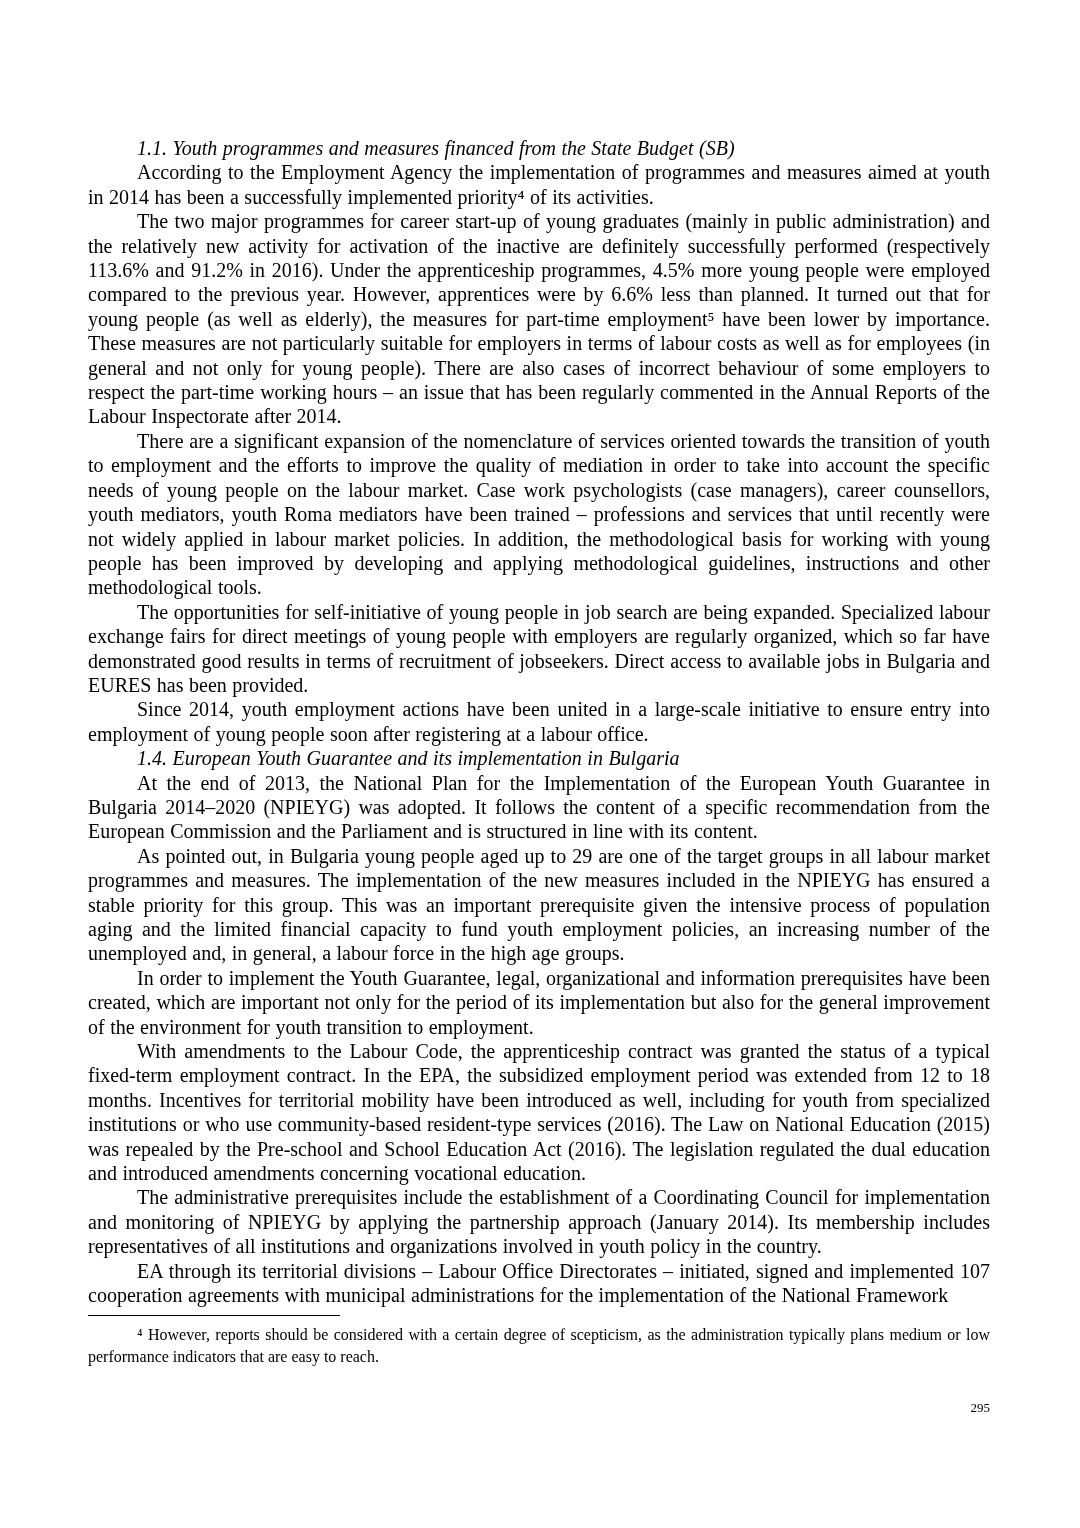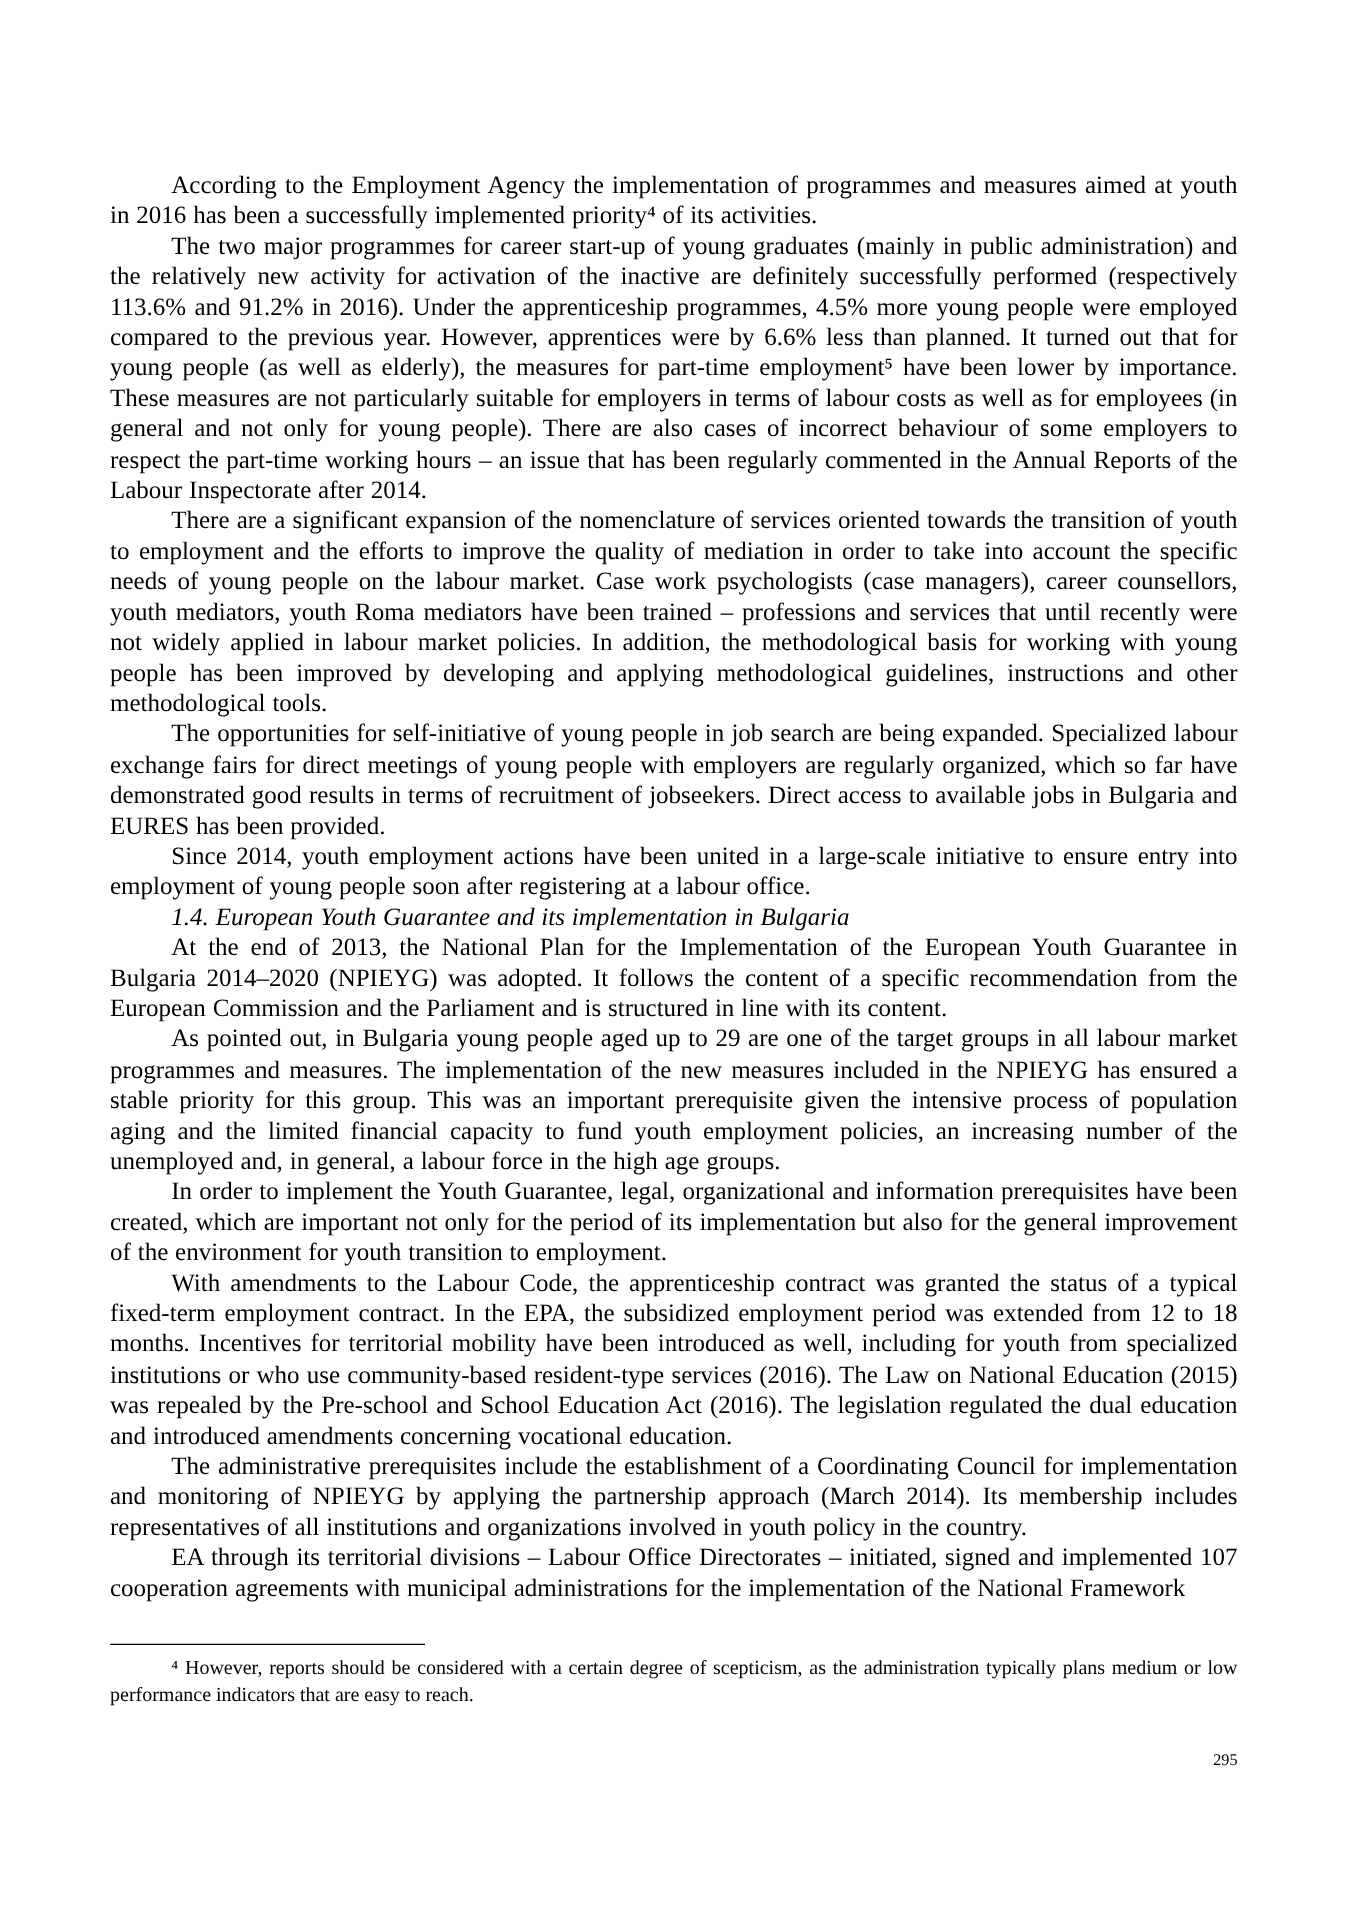--- a/index.html
+++ b/index.html
@@ -55,31 +55,32 @@
     right: 90px;
     top: 1396px;
     font-size: 13px;
     line-height: 24px;
   }
 </style>
 </head>
 <body>
 
 <div class="text-block">
-  <p>According to the Employment Agency the implementation of programmes and measures aimed at youth in 2016 has been a successfully implemented priority⁴ of its activities.</p>
+  <p class="heading">1.1. Youth programmes and measures financed from the State Budget (SB)</p>
+  <p>According to the Employment Agency the implementation of programmes and measures aimed at youth in 2014 has been a successfully implemented priority⁴ of its activities.</p>
   <p>The two major programmes for career start-up of young graduates (mainly in public administration) and the relatively new activity for activation of the inactive are definitely successfully performed (respectively 113.6% and 91.2% in 2016). Under the apprenticeship programmes, 4.5% more young people were employed compared to the previous year. However, apprentices were by 6.6% less than planned. It turned out that for young people (as well as elderly), the measures for part-time employment⁵ have been lower by importance. These measures are not particularly suitable for employers in terms of labour costs as well as for employees (in general and not only for young people). There are also cases of incorrect behaviour of some employers to respect the part-time working hours – an issue that has been regularly commented in the Annual Reports of the Labour Inspectorate after 2014.</p>
   <p>There are a significant expansion of the nomenclature of services oriented towards the transition of youth to employment and the efforts to improve the quality of mediation in order to take into account the specific needs of young people on the labour market. Case work psychologists (case managers), career counsellors, youth mediators, youth Roma mediators have been trained – professions and services that until recently were not widely applied in labour market policies. In addition, the methodological basis for working with young people has been improved by developing and applying methodological guidelines, instructions and other methodological tools.</p>
   <p>The opportunities for self-initiative of young people in job search are being expanded. Specialized labour exchange fairs for direct meetings of young people with employers are regularly organized, which so far have demonstrated good results in terms of recruitment of jobseekers. Direct access to available jobs in Bulgaria and EURES has been provided.</p>
   <p>Since 2014, youth employment actions have been united in a large-scale initiative to ensure entry into employment of young people soon after registering at a labour office.</p>
   <p class="heading">1.4. European Youth Guarantee and its implementation in Bulgaria</p>
   <p>At the end of 2013, the National Plan for the Implementation of the European Youth Guarantee in Bulgaria 2014–2020 (NPIEYG) was adopted. It follows the content of a specific recommendation from the European Commission and the Parliament and is structured in line with its content.</p>
   <p>As pointed out, in Bulgaria young people aged up to 29 are one of the target groups in all labour market programmes and measures. The implementation of the new measures included in the NPIEYG has ensured a stable priority for this group. This was an important prerequisite given the intensive process of population aging and the limited financial capacity to fund youth employment policies, an increasing number of the unemployed and, in general, a labour force in the high age groups.</p>
   <p>In order to implement the Youth Guarantee, legal, organizational and information prerequisites have been created, which are important not only for the period of its implementation but also for the general improvement of the environment for youth transition to employment.</p>
   <p>With amendments to the Labour Code, the apprenticeship contract was granted the status of a typical fixed-term employment contract. In the EPA, the subsidized employment period was extended from 12 to 18 months. Incentives for territorial mobility have been introduced as well, including for youth from specialized institutions or who use community-based resident-type services (2016). The Law on National Education (2015) was repealed by the Pre-school and School Education Act (2016). The legislation regulated the dual education and introduced amendments concerning vocational education.</p>
-  <p>The administrative prerequisites include the establishment of a Coordinating Council for implementation and monitoring of NPIEYG by applying the partnership approach (March 2014). Its membership includes representatives of all institutions and organizations involved in youth policy in the country.</p>
+  <p>The administrative prerequisites include the establishment of a Coordinating Council for implementation and monitoring of NPIEYG by applying the partnership approach (January 2014). Its membership includes representatives of all institutions and organizations involved in youth policy in the country.</p>
   <p>EA through its territorial divisions – Labour Office Directorates – initiated, signed and implemented 107 cooperation agreements with municipal administrations for the implementation of the National Framework</p>
 </div>
 
 <div class="footnotes">
   <div class="fn-separator"></div>
   <p>⁴ However, reports should be considered with a certain degree of scepticism, as the administration typically plans medium or low performance indicators that are easy to reach.</p>
 </div>
 
 <div class="page-number">295</div>
 

